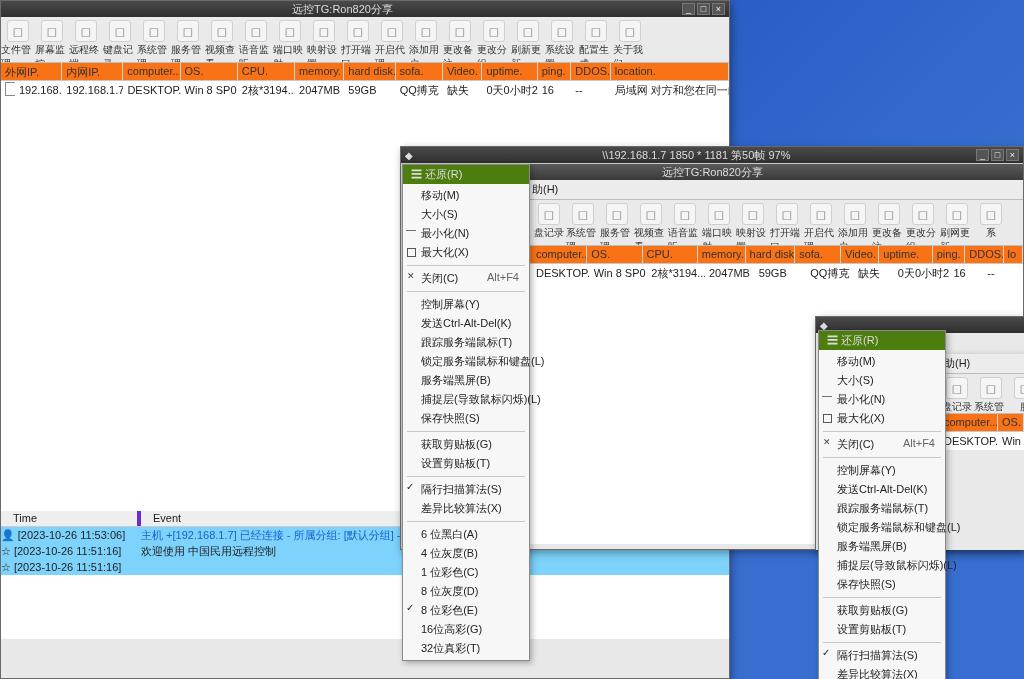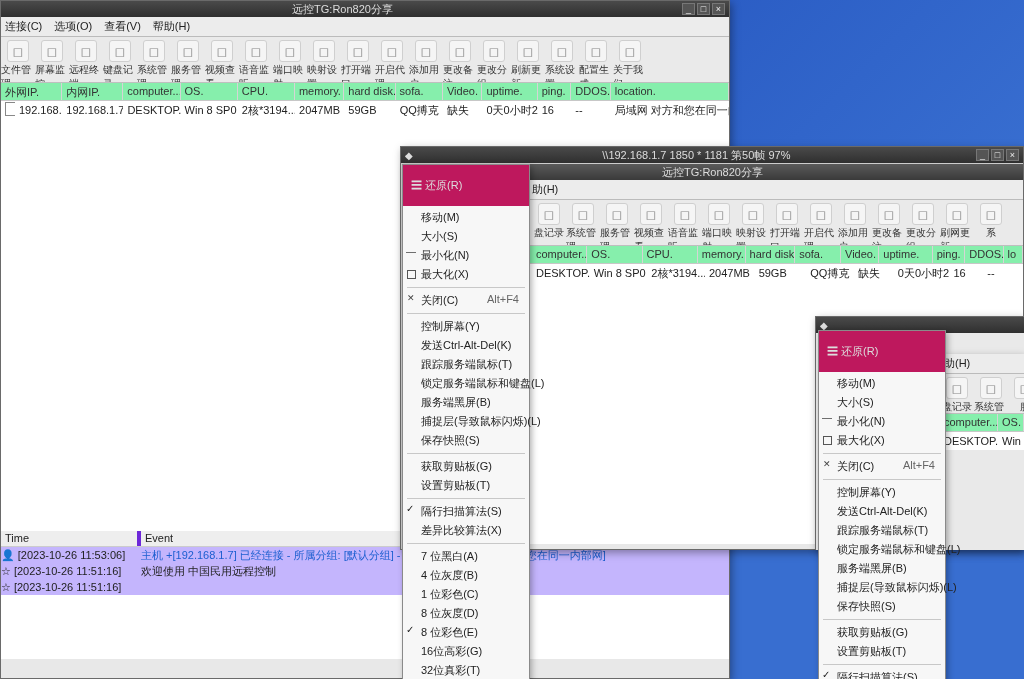--- a/index.html
+++ b/index.html
@@ -52,46 +52,46 @@
     align-items:center;gap:1px;font-size:10px;color:#333;
     padding:1px 0;cursor:pointer;
   }
   .tbtn .tico{
     width:22px;height:22px;border:1px solid #cfcfcf;
     background:#f5f5f5;border-radius:3px;
     display:flex;align-items:center;justify-content:center;
     color:#888;font-size:13px;
   }
   .grid-head{
-    height:18px;display:flex;background:#86efac;border-bottom:1px solid #c7c7c7;
+    height:18px;display:flex;background:#f97316;border-bottom:1px solid #c7c7c7;
     font-size:11px;color:#333;
   }
   .grid-head div{border-right:1px solid #d5d5d5;padding:2px 4px;white-space:nowrap;overflow:hidden}
   .grid-body{background:#fff;font-size:11px;}
   .grid-row{display:flex;height:18px;align-items:center}
   .grid-row div{padding:1px 4px;white-space:nowrap;overflow:hidden}
   .grid-row .chk{width:14px;height:14px;border:1px solid #888;background:#fff;margin-right:2px;display:inline-block}
 
   
   .grouptabs{height:20px;background:#e5e5e5;border-top:1px solid #bcbcbc;border-bottom:1px solid #bcbcbc;display:flex;align-items:center;padding:0 6px;font-size:11px}
   .log-head{height:16px;display:flex;background:#eee;border-bottom:1px solid #ccc;font-size:11px}
-  .log-head div{border-right:4px solid #6d28d9;padding:1px 4px}
-  .log-body{background:#c4b5fd;font-size:11px;height:48px;overflow:hidden}
+  .log-head div{border-right:4px solid #6d28d9;padding:1px 12px}
+  .log-body{background:#7dd3fc;font-size:11px;height:48px;overflow:hidden}
   .log-row{display:flex;height:16px;align-items:center}
   .log-link{color:#1c5fd0}
 
   
   .ctxmenu{
     position:absolute;background:#f7f7f7;border:1px solid #8a8a8a;
     box-shadow:2px 2px 6px rgba(0,0,0,.3);
     font-size:11px;min-width:128px;
     padding:2px 0;
     z-index:50;
   }
-  .ctxmenu .hd{background:#be185d;color:#ddd;padding:13px 8px;margin:-2px 0 2px 0;font-size:11px}
+  .ctxmenu .hd{background:#4d7c0f;color:#ddd;padding:2px 8px;margin:-2px 0 2px 0;font-size:11px}
   .ctxmenu .mi{padding:2px 10px 2px 18px;white-space:nowrap;position:relative;cursor:default}
   .ctxmenu .sep{height:1px;background:#c8c8c8;margin:3px 4px}
   .ctxmenu .chk::before{content:"✓";position:absolute;left:3px;top:1px;font-size:10px}
   .ctxmenu .accel{float:right;color:#666;margin-left:15px}
   .ctxmenu .x::before{content:"✕";position:absolute;left:4px;top:2px;font-size:9px;color:#444}
   .ctxmenu .sq::before{content:"";position:absolute;left:4px;top:5px;width:7px;height:7px;border:1px solid #555}
   .ctxmenu .dash::before{content:"—";position:absolute;left:3px;top:0;font-size:10px;color:#444}
 
   .remote-viewport{position:absolute;background:#fbfbfb;border-top:1px solid #ccc;border-left:1px solid #ccc;overflow:hidden}
 
@@ -100,26 +100,20 @@
 <body>
 
 <div class="desktop-bg"></div>
 
 <div class="window" style="left:0;top:0;width:730px;height:679px;">
   <div class="titlebar">
     <span class="spacer" style="text-align:center">远控TG:Ron820分享</span>
     <span class="wbtn">_</span>
     <span class="wbtn">□</span>
     <span class="wbtn">×</span>
-  </div>
-  <div class="menubar">
-    <span>连接(C)</span>
-    <span>选项(O)</span>
-    <span>查看(V)</span>
-    <span>帮助(H)</span>
   </div>
   <div class="toolbar" id="maintb">
       <div class="tbtn">
         <div class="tico">◻</div>
         <div>文件管理</div>
       </div>
       <div class="tbtn">
         <div class="tico">◻</div>
         <div>屏幕监控</div>
       </div>
@@ -409,21 +403,21 @@
     <div class="mi">服务端黑屏(B)</div>
     <div class="mi">捕捉层(导致鼠标闪烁)(L)</div>
     <div class="mi">保存快照(S)</div>
     <div class="sep"></div>
     <div class="mi">获取剪贴板(G)</div>
     <div class="mi">设置剪贴板(T)</div>
     <div class="sep"></div>
     <div class="mi chk">隔行扫描算法(S)</div>
     <div class="mi">差异比较算法(X)</div>
     <div class="sep"></div>
-    <div class="mi">7 位黑白(A)</div>
+    <div class="mi">6 位黑白(A)</div>
     <div class="mi">4 位灰度(B)</div>
     <div class="mi">1 位彩色(C)</div>
     <div class="mi">8 位灰度(D)</div>
     <div class="mi chk">8 位彩色(E)</div>
     <div class="mi">16位高彩(G)</div>
     <div class="mi">32位真彩(T)</div>
   </div>
 
 <div class="ctxmenu" id="ctx2" style="left:818px;top:330px;width:122px;">
     <div class="hd">☰ 还原(R)</div>

